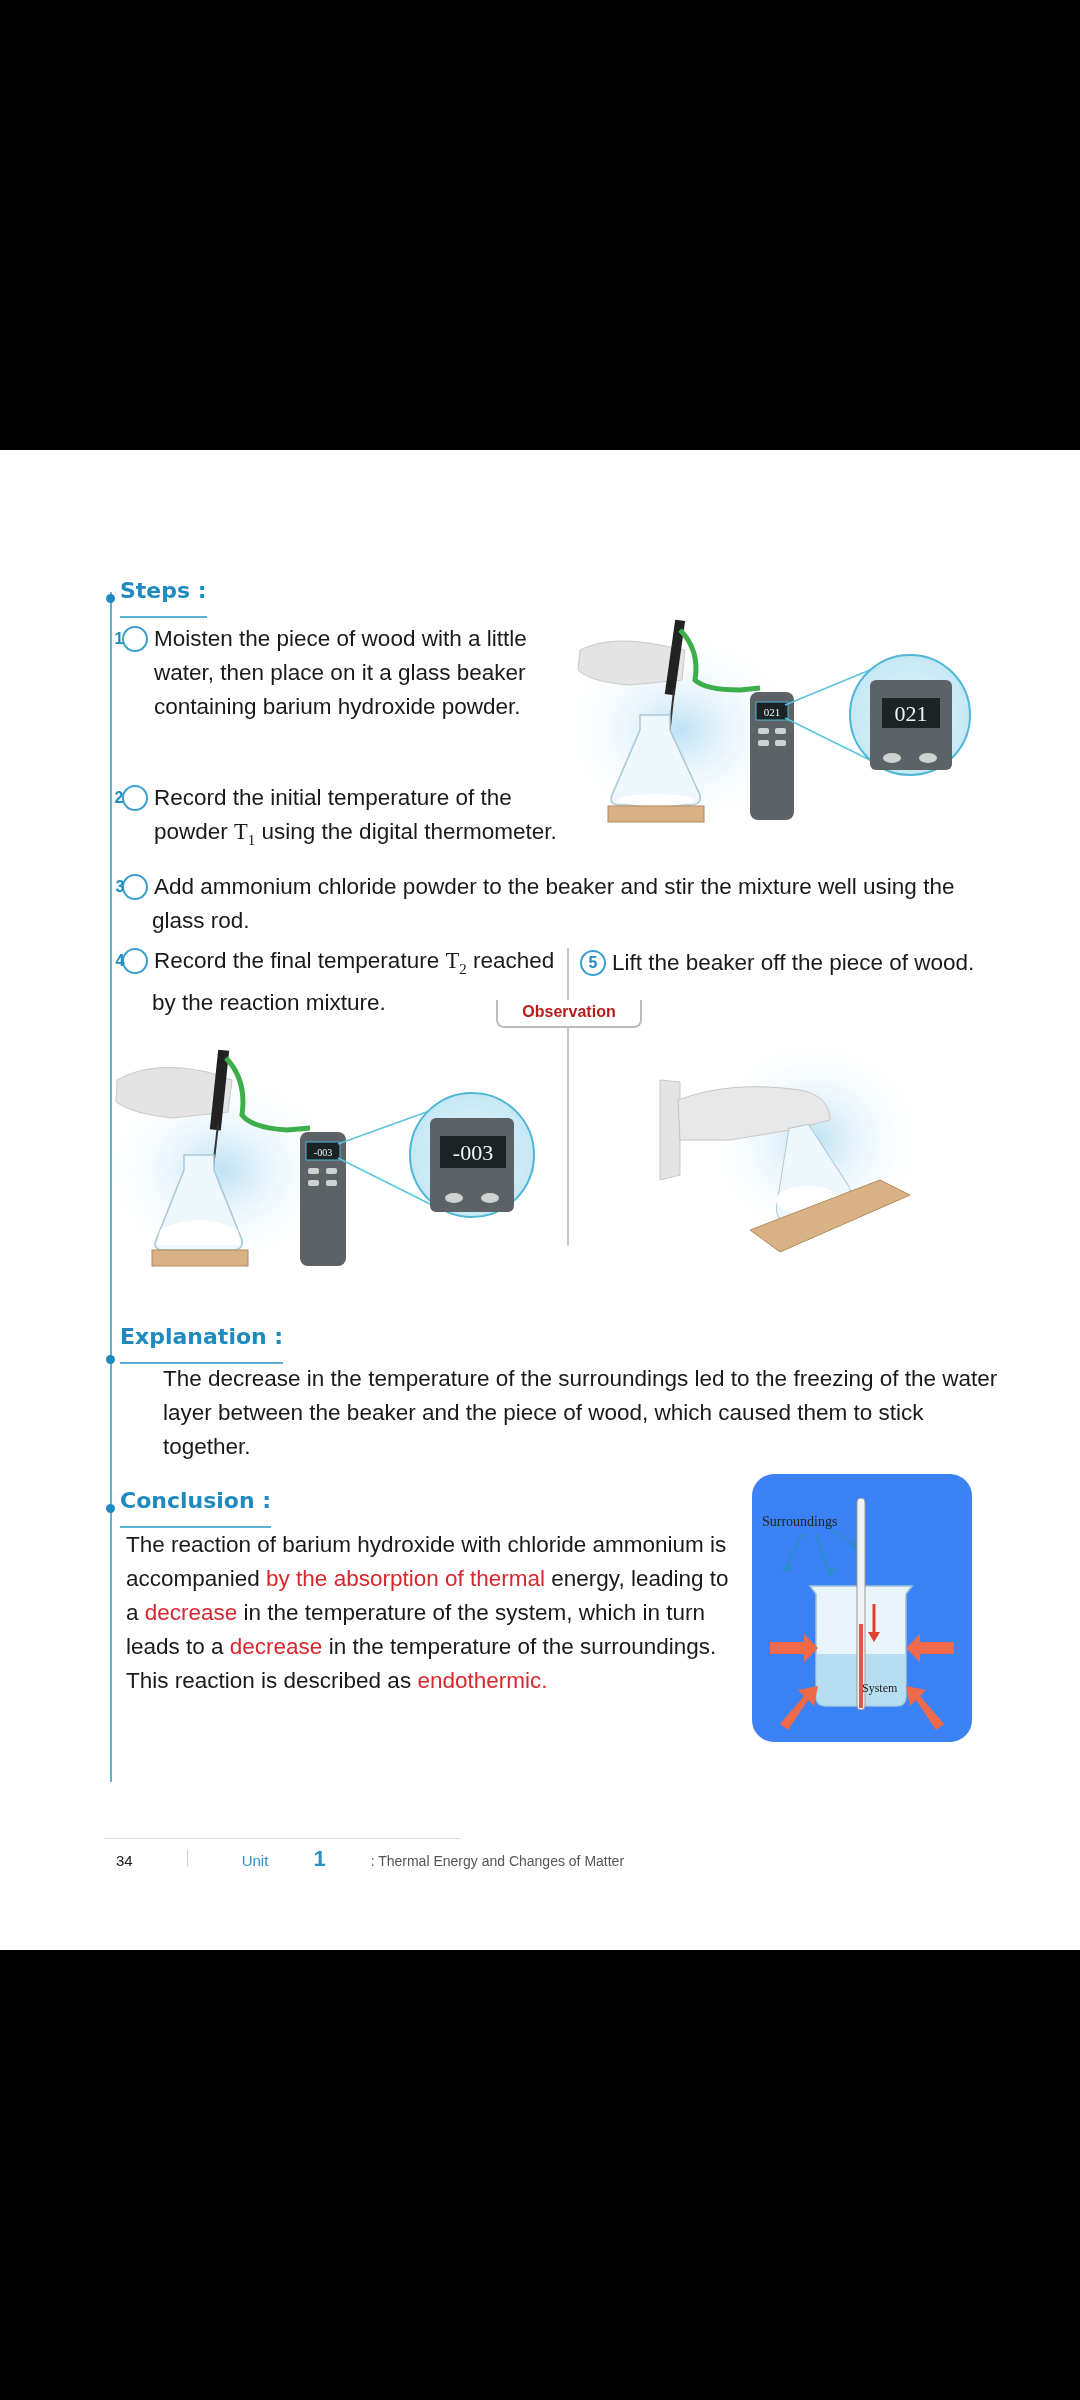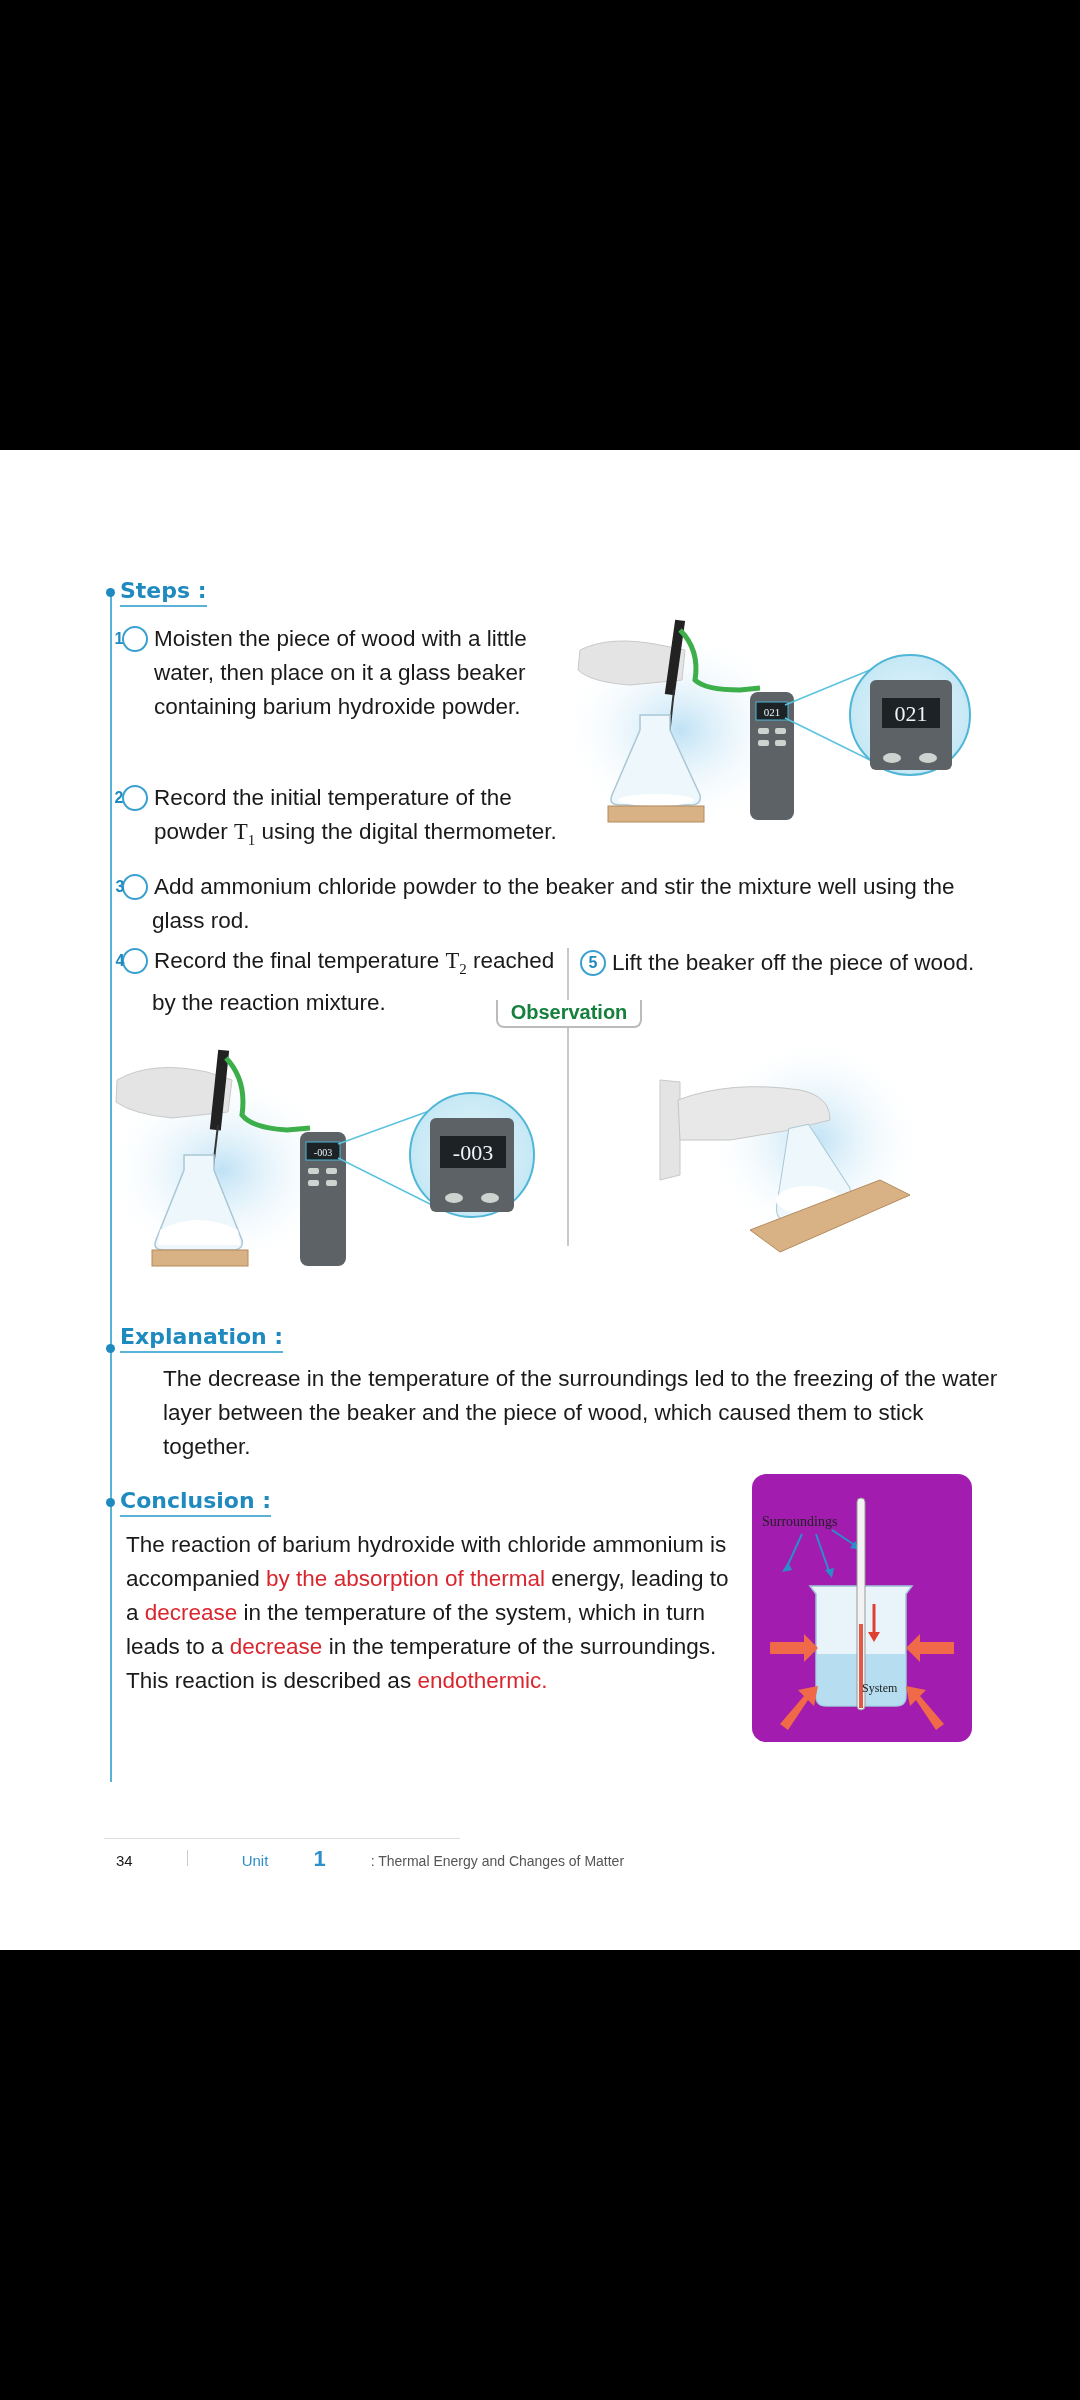--- a/index.html
+++ b/index.html
@@ -1,30 +1,30 @@
 <!DOCTYPE html>
 <html><head>
 <meta charset="utf-8">
 <style>
   html, body { margin:0; padding:0; }
   body { width:1080px; height:2400px; background:#000; position:relative; overflow:hidden; font-family:"Liberation Sans", sans-serif; }
   .page { position:absolute; left:0; top:450px; width:1080px; height:1500px; background:#fff; overflow:hidden; }
   .timeline { position:absolute; left:110px; top:142px; width:2px; height:1190px; background:#5ab3d6; }
   .sec-head { position:absolute; left:106px; display:flex; align-items:center; }
   .sec-head .dot { width:9px; height:9px; border-radius:50%; background:#1f8ac0; margin-right:5px; }
-  .sec-head .title { color:#1f8ac0; font-family:"DejaVu Sans", sans-serif; font-size:22px; font-weight:bold; border-bottom:2px solid #5ab3d6; padding-bottom:2px; }
+  .sec-head .title { color:#1f8ac0; font-family:"DejaVu Sans", sans-serif; font-size:22px; font-weight:bold; border-bottom:2px solid #5ab3d6; padding-bottom:13px; }
   .txt { position:absolute; color:#1a1a1a; font-size:22.5px; line-height:34px; }
   .num { display:inline-block; width:22px; height:22px; border:2px solid #3aa0d0; border-radius:50%; color:#1f8ac0; font-size:16px; line-height:22px; text-align:center; font-weight:bold; margin-right:6px; vertical-align:2px; }
   .sub { font-family:"Liberation Serif", serif; }
   .sub sub { font-size:15px; }
   .red { color:#d9262e; }
   .divider { position:absolute; left:567px; width:2px; background:#c8c8c8; }
-  .obs { position:absolute; left:496px; top:550px; width:142px; text-align:center; color:#15803d; font-weight:bold; font-size:20px; border-bottom:2px solid #bbb; border-left:2px solid #bbb; border-right:2px solid #bbb; border-radius:0 0 8px 8px; background:#fff; padding:2px 0 4px; height:20px; line-height:20px; }
+  .obs { position:absolute; left:496px; top:550px; width:142px; text-align:center; color:#b91c1c; font-weight:bold; font-size:16px; border-bottom:2px solid #bbb; border-left:2px solid #bbb; border-right:2px solid #bbb; border-radius:0 0 8px 8px; background:#fff; padding:2px 0 4px; height:20px; line-height:20px; }
   .caption { position:absolute; text-align:center; color:#1a1a1a; font-size:22px; line-height:30px; }
-  .diagram-box { position:absolute; left:752px; top:1024px; width:220px; height:268px; background:#a21caf; border-radius:14px; }
+  .diagram-box { position:absolute; left:752px; top:1024px; width:220px; height:268px; background:#3b82f6; border-radius:22px; }
   .footer-line { position:absolute; left:104px; top:1388px; width:356px; height:1px; background:#ddd; }
   .footer { position:absolute; left:116px; top:1396px; display:flex; align-items:baseline; font-size:14px; color:#555;gap:42px; }
   .footer .pg { color:#1a1a1a; font-size:15px; margin-right:12px; }
   .footer .sep { width:1px; height:16px; background:#ccc; margin-right:12px; display:inline-block; }
   .footer .unit { color:#2e90c8; font-size:15px; }
   .footer .unitnum { color:#2e90c8; font-size:22px; font-weight:bold; margin:0 3px; }
   svg text { font-family:"Liberation Serif", serif; }
 </style>
 </head>
 <body>

